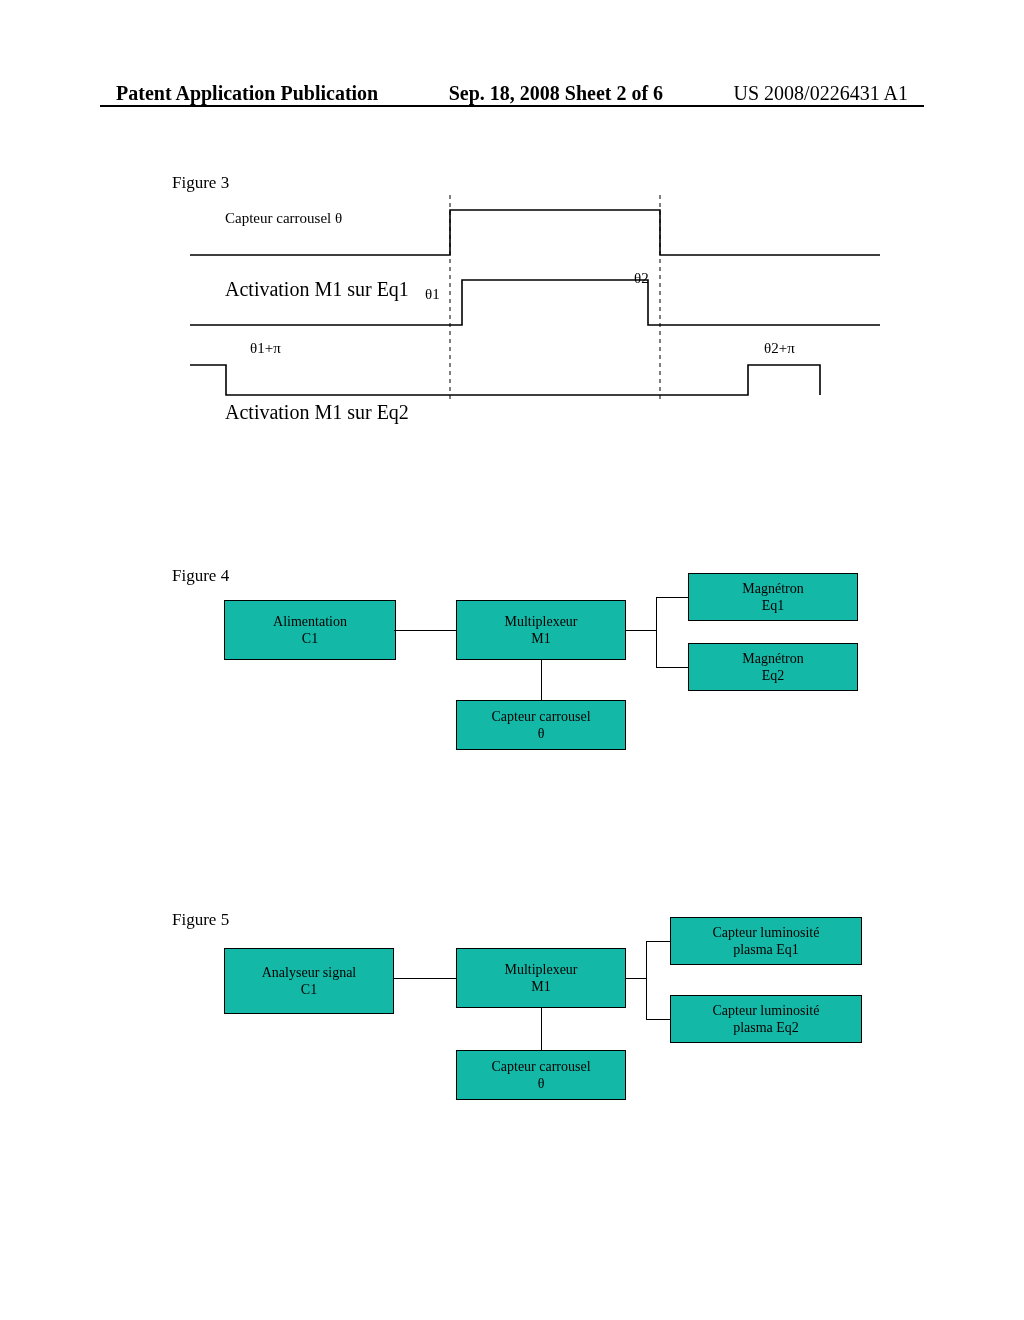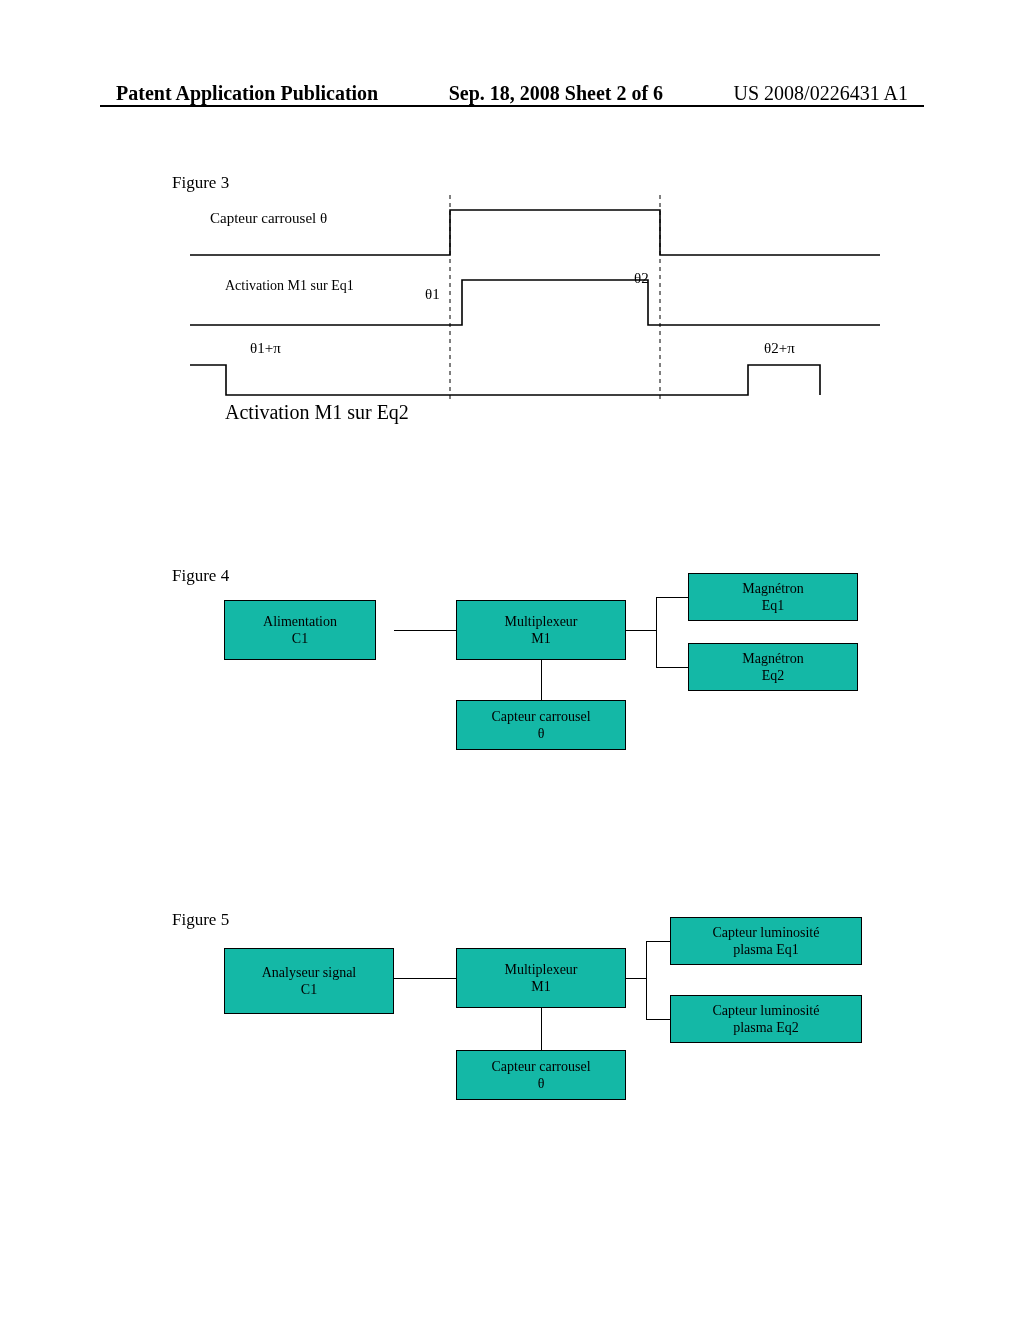--- a/index.html
+++ b/index.html
@@ -27,22 +27,22 @@
     position: absolute;
     top: 105px;
     left: 100px;
     right: 100px;
     height: 2px;
     background: #000;
   }
 
   
   .fig3-title { position:absolute; top:173px; left:172px; font-size:17px; }
-  .fig3-cap1  { position:absolute; top:210px; left:210px; font-size:15px; }
-  .fig3-cap2  { position:absolute; top:278px; left:225px; font-size:14px; }
+  .fig3-cap1  { position:absolute; top:210px; left:225px; font-size:15px; }
+  .fig3-cap2  { position:absolute; top:278px; left:225px; font-size:20px; }
   .fig3-cap3  { position:absolute; top:401px; left:225px; font-size:20px; }
 
   .fig3-theta1 { position:absolute; top:286px; left:425px; font-size:15px; }
   .fig3-theta2 { position:absolute; top:270px; left:634px; font-size:15px; }
   .fig3-theta1pi { position:absolute; top:340px; left:250px; font-size:15px; }
   .fig3-theta2pi { position:absolute; top:340px; left:764px; font-size:15px; }
 
   .timing svg { position:absolute; }
 
   
@@ -54,21 +54,21 @@
     display:flex;
     align-items:center;
     justify-content:center;
     text-align:center;
     font-size:14px;
     line-height:1.25;
     background:#14b8a6;
   }
 
   
-  #f4-c1  { left:224px; top:600px; width:152px; height:60px; }
+  #f4-c1  { left:224px; top:600px; width:172px; height:60px; }
   #f4-m1  { left:456px; top:600px; width:170px; height:60px; }
   #f4-eq1 { left:688px; top:573px; width:170px; height:48px; }
   #f4-eq2 { left:688px; top:643px; width:170px; height:48px; }
   #f4-th  { left:456px; top:700px; width:170px; height:50px; }
 
   
   .fig5-title { position:absolute; top:910px; left:172px; font-size:17px; }
 
   #f5-c1  { left:224px; top:948px; width:170px; height:66px; }
   #f5-m1  { left:456px; top:948px; width:170px; height:60px; }

